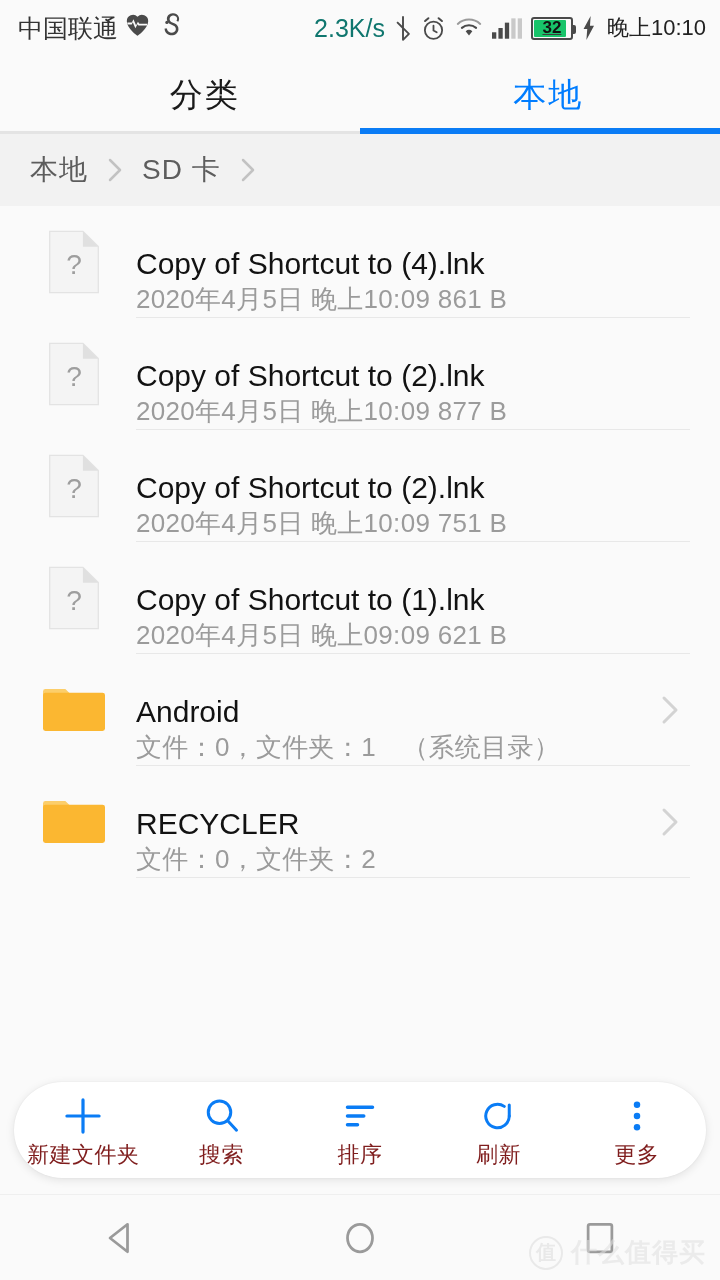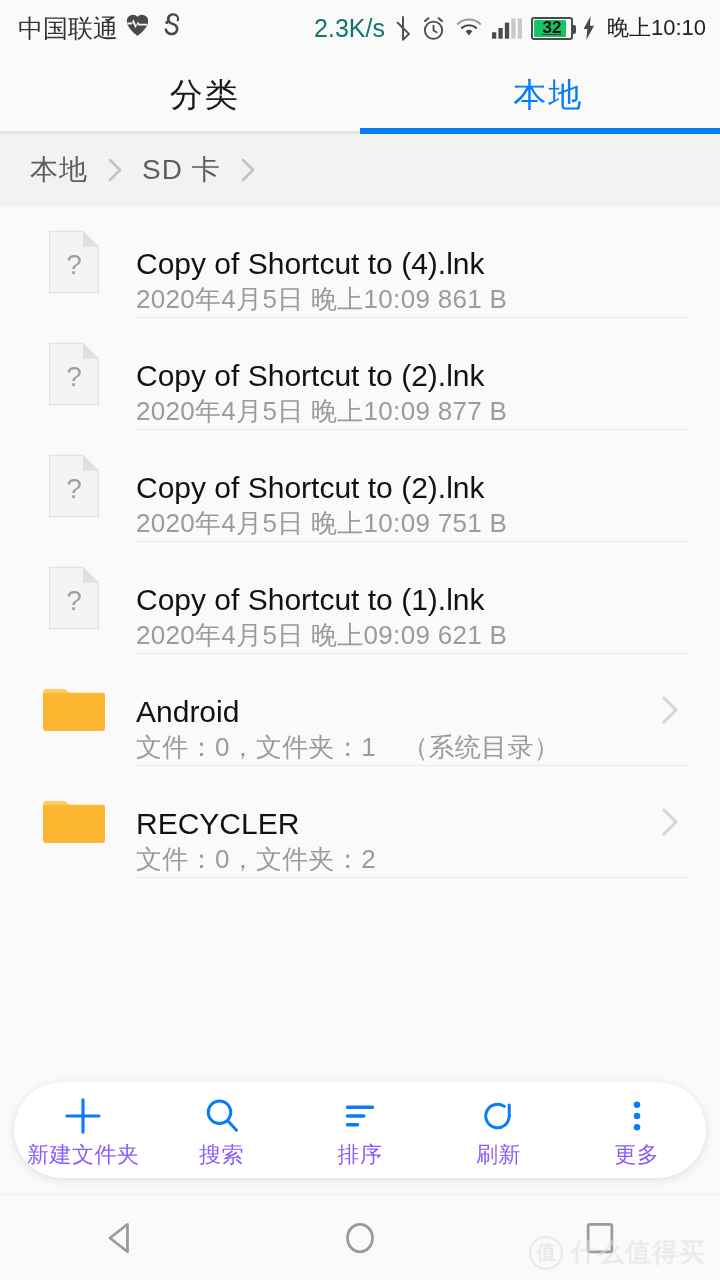--- a/index.html
+++ b/index.html
@@ -254,21 +254,21 @@
   .tb-icon {
     height: 44px;
     display: flex;
     align-items: center;
     justify-content: center;
     color: #0A7CF5;
   }
   .tb-icon svg { display: block; }
   .tb-label {
     font-size: 22px;
-    color: #8b5cf6;
+    color: #7f1d1d;
     letter-spacing: 0.5px;
     line-height: 1;
   }
 
   
   .navbar {
     flex: 0 0 86px;
     height: 86px;
     background: #FAFAFA;
     border-top: 1px solid #EFEFEF;

